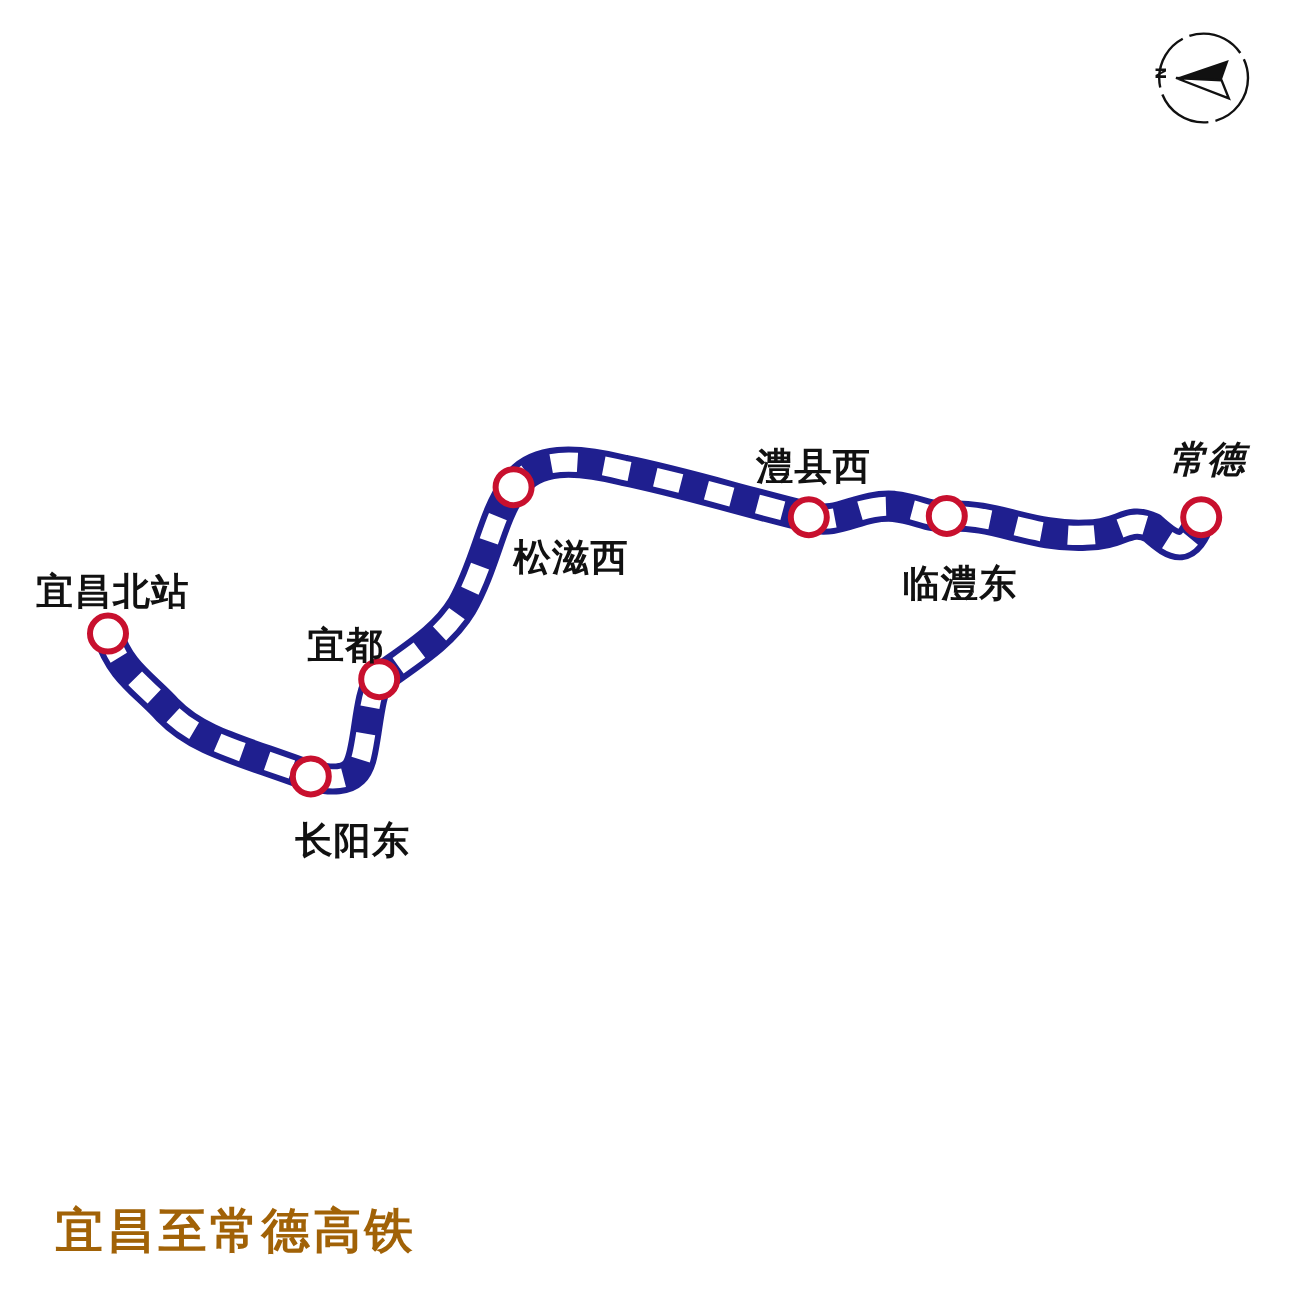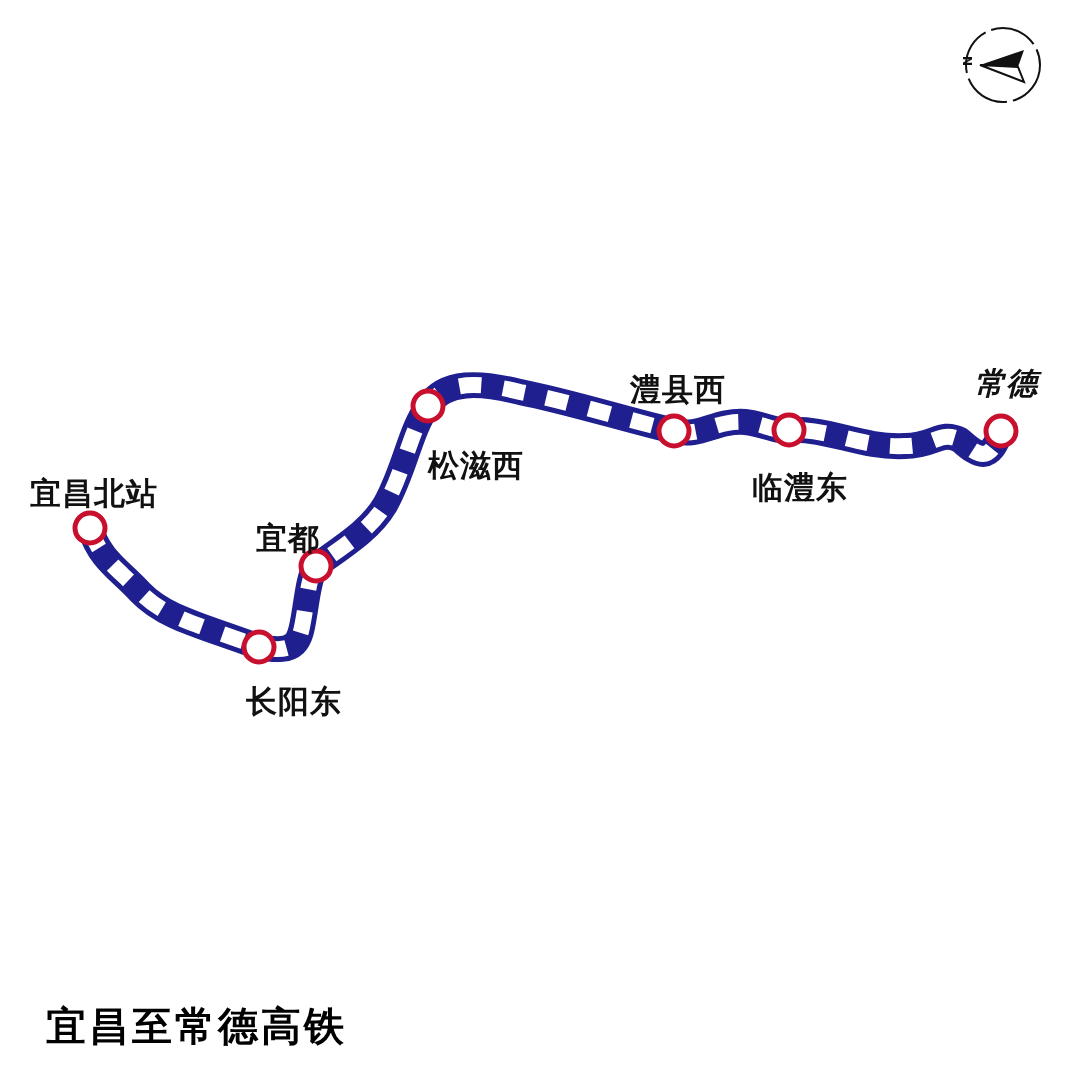--- a/index.html
+++ b/index.html
@@ -2,21 +2,21 @@
 <html><head>
 <meta charset="utf-8">
 <style>
   html, body { margin:0; padding:0; background:#ffffff; }
   body { width:1080px; height:1080px; position:relative; overflow:hidden;
          font-family:"DejaVu Sans", "Liberation Sans", sans-serif; }
   #map { position:absolute; left:0; top:0; width:1080px; height:1080px; }
   .station-label { position:absolute; font-weight:bold; font-size:31px; color:#111111;
                    letter-spacing:1px; white-space:nowrap; line-height:1; }
   .title { position:absolute; left:46px; top:1006px; font-weight:bold; font-size:40px;
-           color:#000000; letter-spacing:3px; line-height:1; }
+           color:#a16207; letter-spacing:3px; line-height:1; }
 </style>
 </head>
 <body>
 
 <svg id="map" viewBox="0 0 1080 1080" xmlns="http://www.w3.org/2000/svg">
 
   <path d="M90 528 C 100 560, 120 570, 140 592 C 165 618, 200 625, 259 647
            C 300 655, 300 640, 305 610 C 308 590, 310 575, 316 566
            C 345 545, 370 530, 385 505 C 405 470, 410 430, 428 406
            C 445 380, 480 382, 520 392 C 570 402, 620 418, 674 431

